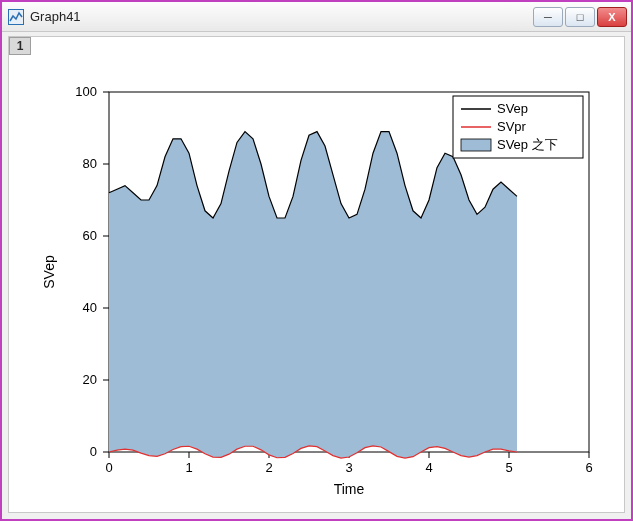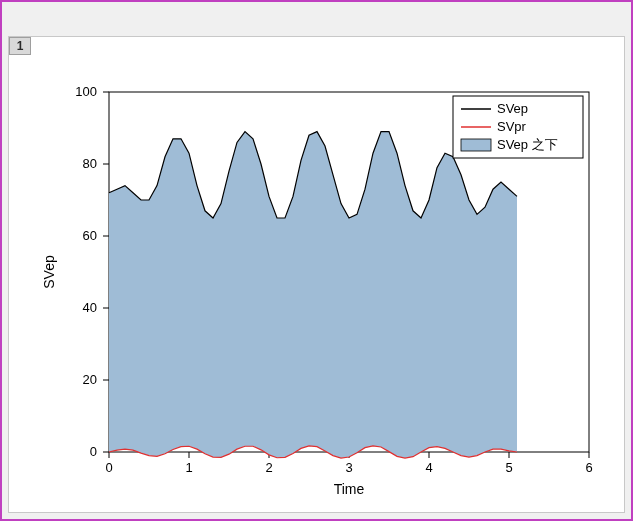--- a/index.html
+++ b/index.html
@@ -91,20 +91,41 @@
     position: absolute;
     top: 0;
     left: 0;
   }
 </style>
 </head>
 <body>
 
 <div class="outer-frame">
 
+  <div class="titlebar">
+    <span class="title-icon">
+      <svg width="16" height="16" viewBox="0 0 16 16">
+        <rect x="0" y="0" width="16" height="16" fill="#2b6fb3"></rect>
+        <rect x="1" y="1" width="14" height="14" fill="#e6eef7"></rect>
+        <polyline points="2,12 5,7 8,10 11,4 14,8" fill="none" stroke="#2b6fb3" stroke-width="1.5"></polyline>
+      </svg>
+    </span>
+    <span class="title-text">Graph41</span>
+    <div class="win-buttons">
+      <div class="win-btn">
+        <span>─</span>
+      </div>
+      <div class="win-btn">
+        <span>□</span>
+      </div>
+      <div class="win-btn close">
+        <span>X</span>
+      </div>
+    </div>
+  </div>
 
   <div class="client">
     <div class="tab">
       <span>1</span>
     </div>
     <svg class="plot-svg" id="plot-svg" width="617" height="477" viewBox="0 0 617 477">
         <rect x="100" y="55" width="480" height="360" fill="none" stroke="#000" stroke-width="1"></rect>
         <line x1="100" y1="415" x2="100" y2="421" stroke="#000"></line>
         <text x="100" y="435" text-anchor="middle" font-size="13" fill="#000">0</text>
         <line x1="180" y1="415" x2="180" y2="421" stroke="#000"></line>

